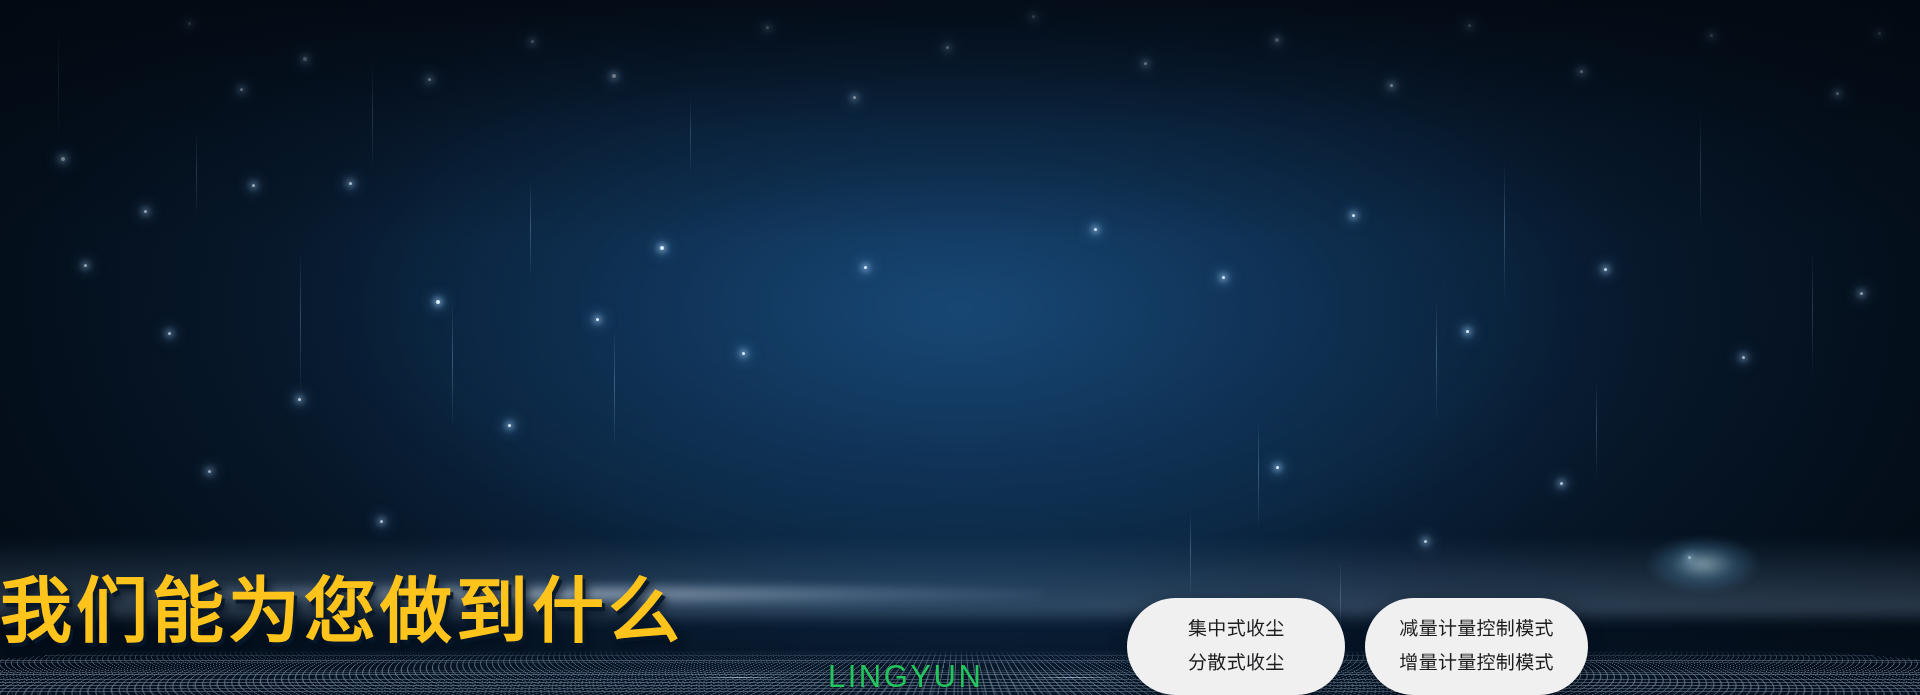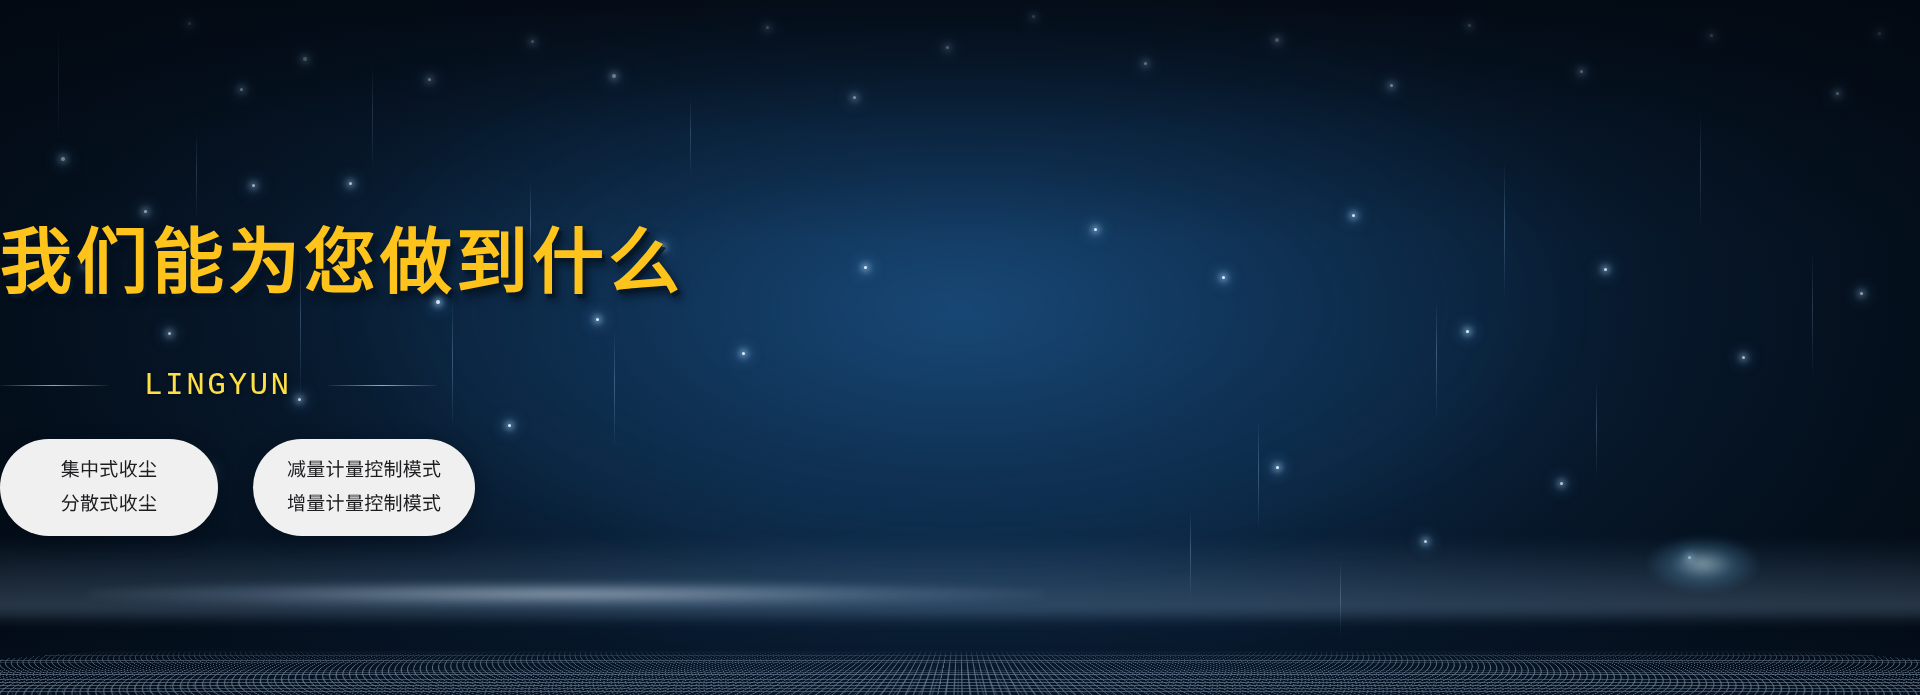--- a/index.html
+++ b/index.html
@@ -144,22 +144,22 @@
     width: 110px; height: 54px;
     background: radial-gradient(ellipse at center, rgba(210,245,255,0.55) 0%, rgba(110,190,235,0.22) 40%, rgba(60,130,200,0) 75%);
     filter: blur(3px);
   }
 
   
   .content {
     position: absolute;
     inset: 0;
     display: flex;
-    flex-direction: column;
-    align-items: flex-start;
+    flex-direction: row;
+    align-items: flex-end;
   }
 
   .headline {
     margin-top: 226px;
     font-family: "DejaVu Sans", sans-serif;
     font-size: 72px;
     font-weight: 700;
     letter-spacing: 4px;
     line-height: 1;
     color: #FFC41B;
@@ -175,42 +175,42 @@
     justify-content: center;
     gap: 36px;
     margin-top: 22px;
   }
   .rule {
     width: 108px;
     height: 1px;
     background: linear-gradient(to right, rgba(190,215,240,0.05), rgba(205,225,245,0.72), rgba(190,215,240,0.05));
   }
   .sub-en {
-    font-family: Liberation Mono, monospace;
+    font-family: Liberation Sans, sans-serif;
     font-size: 31px;
     letter-spacing: 2.5px;
-    color: #fde047;
+    color: #22c55e;
     text-shadow: 0 1px 5px rgba(0,0,0,0.55);
     white-space: nowrap;
   }
 
   .desc {
     margin-top: 25px;
     font-family: "DejaVu Sans", sans-serif;
     font-size: 18.5px;
     letter-spacing: .4px;
     color: #eaf2fb;
     text-shadow: 0 1px 5px rgba(0,0,0,0.6);
     white-space: nowrap;
   }
 
   .cards {
     display: flex;
     align-items: stretch;
-    gap: 35px;
+    gap: 20px;
     margin-top: 36px;
   }
   .card {
     background: #f0f0f1;
     border-radius: 52px;
     box-shadow: 0 4px 18px rgba(2,10,22,0.45);
     padding: 21px 34px 23px;
     display: flex;
     flex-direction: column;
     justify-content: center;

